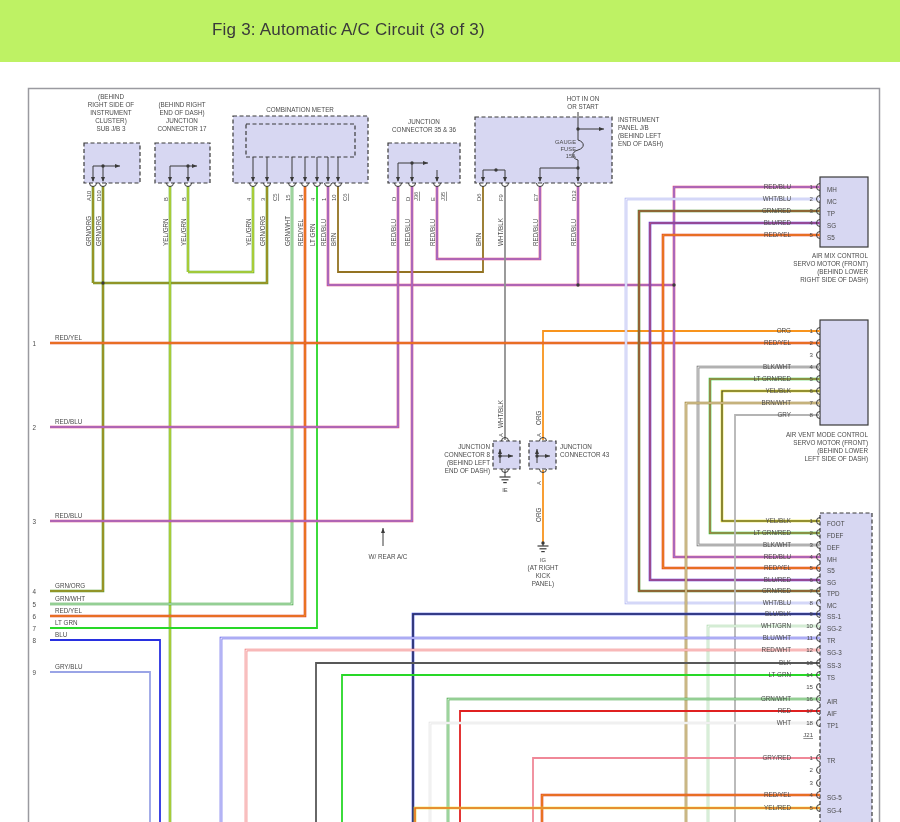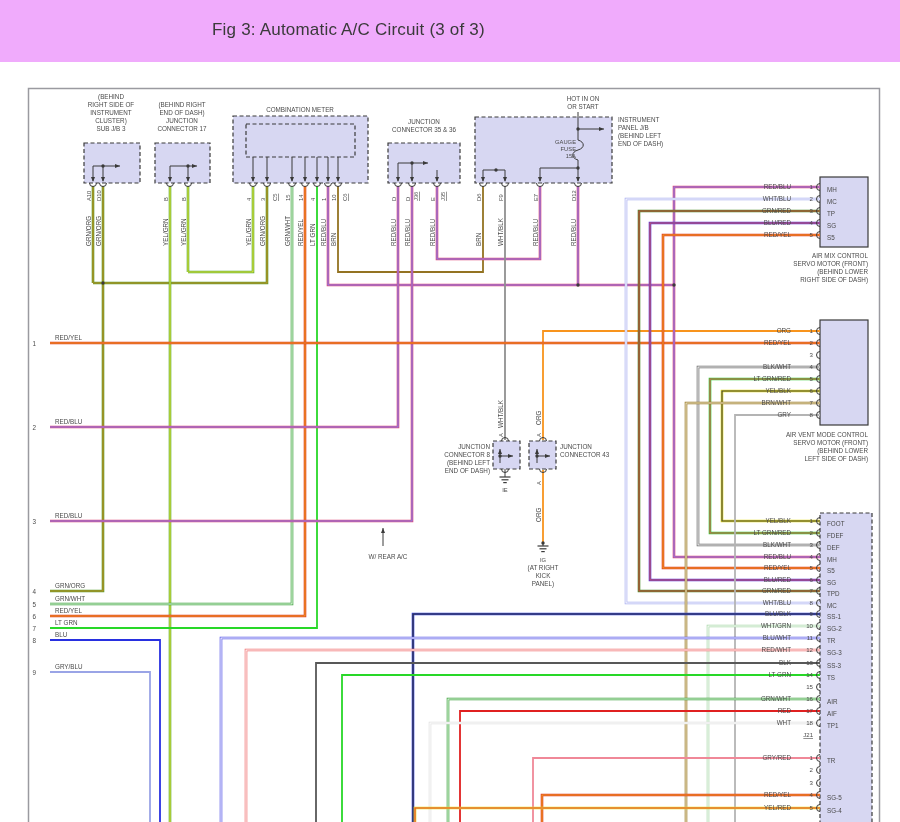--- a/index.html
+++ b/index.html
@@ -1,17 +1,17 @@
 <!DOCTYPE html>
 <html><head>
 <meta charset="utf-8">
 <style>
   html,body{margin:0;padding:0;}
   body{width:900px;height:822px;overflow:hidden;background:#ffffff;font-family:"Liberation Sans",sans-serif;}
-  .header{position:absolute;left:0;top:0;width:900px;height:62px;background:#f0abfc;}
+  .header{position:absolute;left:0;top:0;width:900px;height:62px;background:#bef264;}
   .title{position:absolute;left:212px;top:20px;font-size:17px;color:#3a3a3a;letter-spacing:.2px;}
   #diag{position:absolute;left:0;top:62px;}
   svg text{font-family:"Liberation Sans",sans-serif;fill:#4a4a4a;}
 </style>
 </head>
 <body>
 
 <div class="header">
   <span class="title">Fig 3: Automatic A/C Circuit (3 of 3)</span>
 </div>

